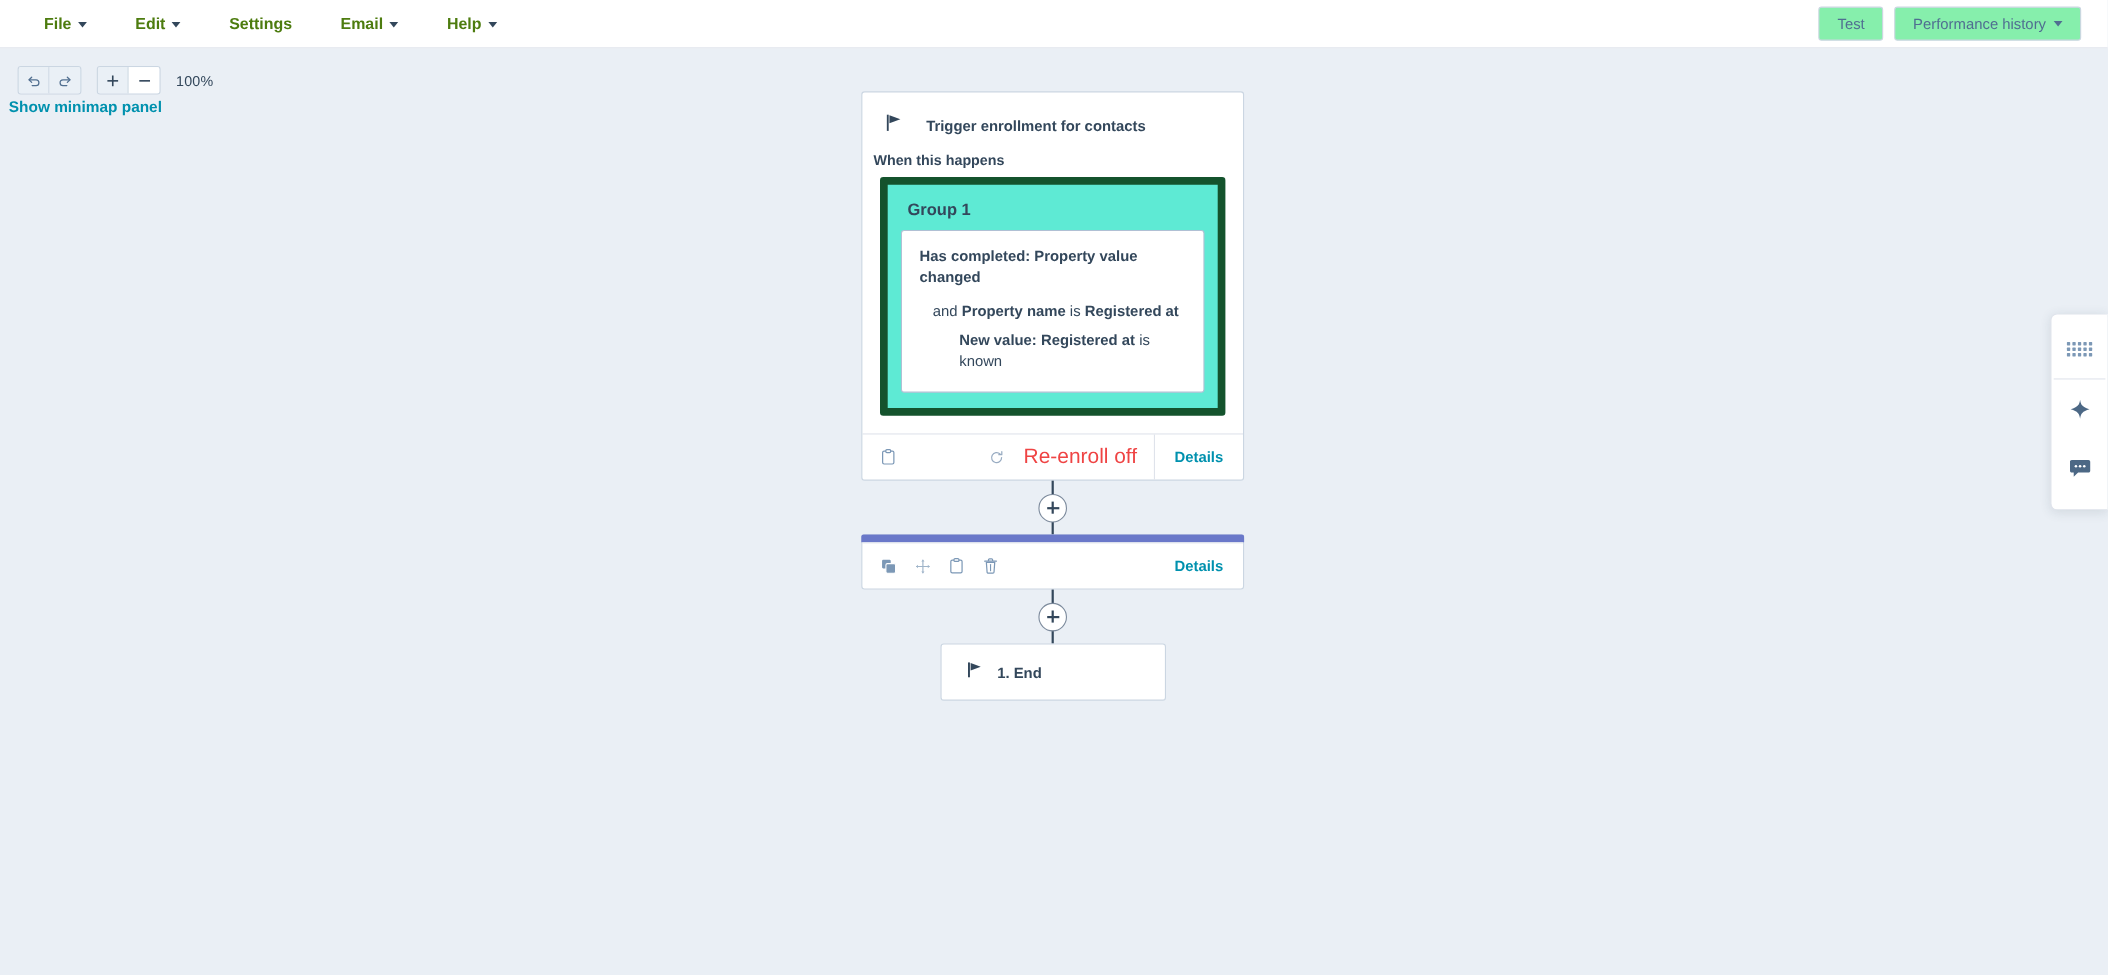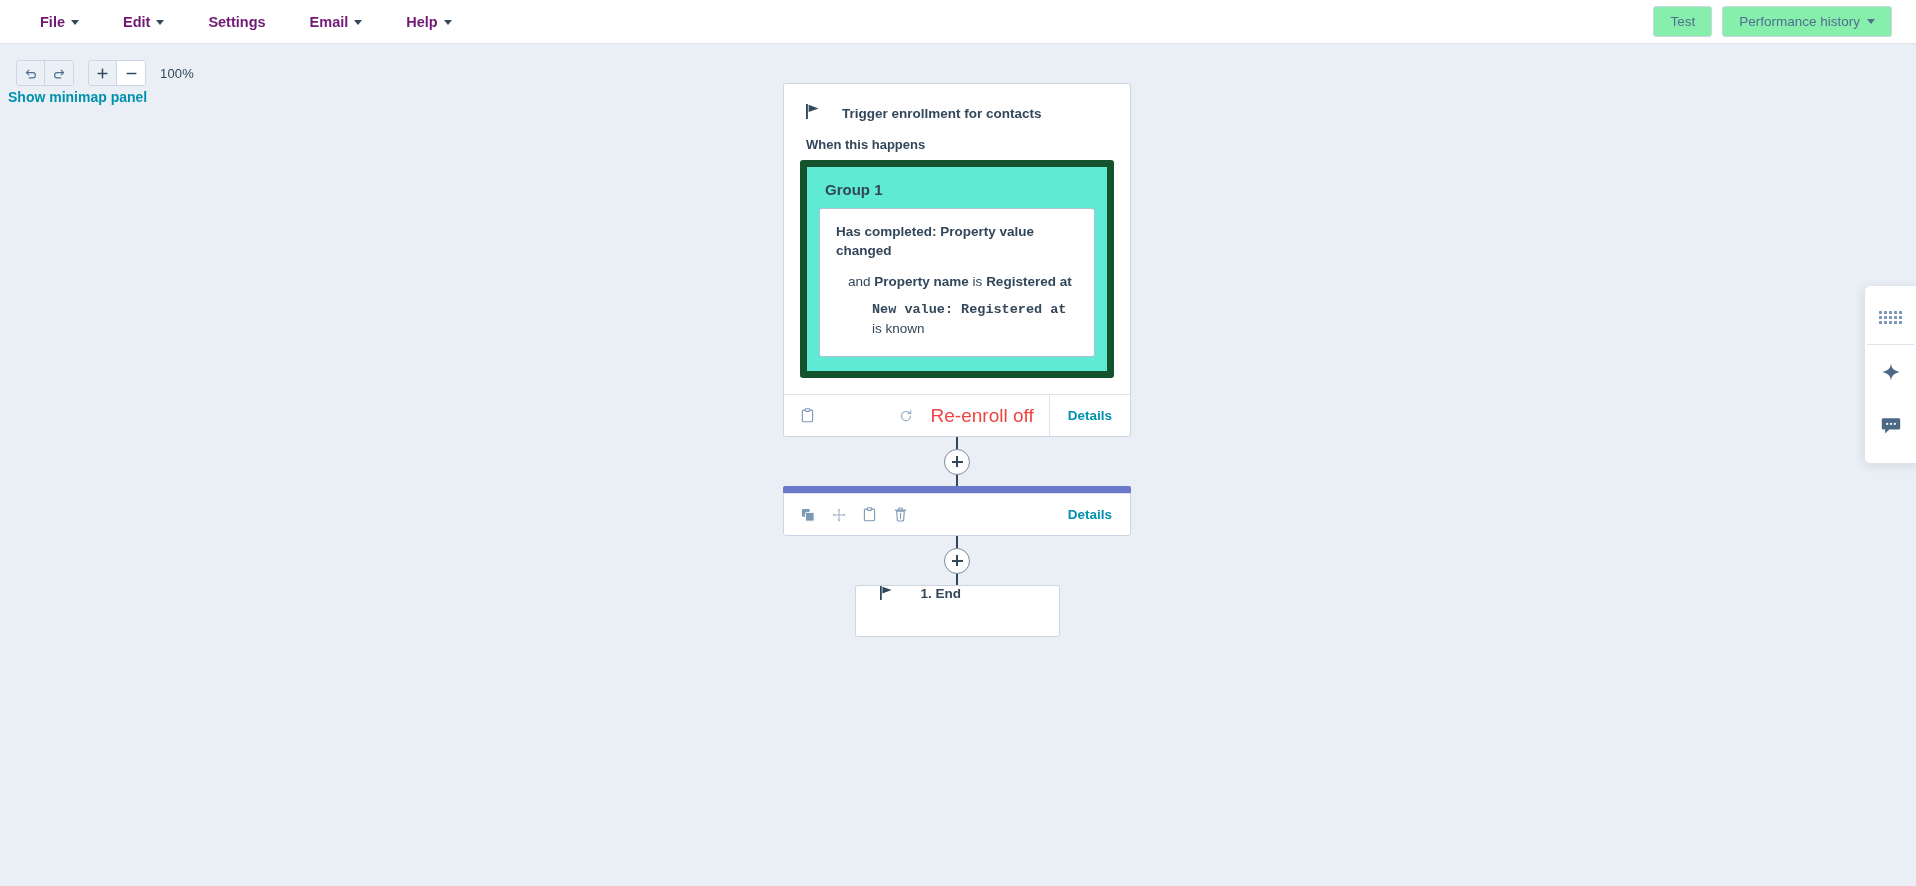--- a/index.html
+++ b/index.html
@@ -34,21 +34,21 @@
     align-items: center;
     padding-left: 18px;
     gap: 0px;
   }
   .menu-item {
     display: flex;
     align-items: center;
     gap: 6px;
     font-size: 14.5px;
     font-weight: 700;
-    color: #701a75;
+    color: #4d7c0f;
     padding: 6px 22px;
     cursor: pointer;
     white-space: nowrap;
   }
   .caret-down {
     width: 0; height: 0;
     border-left: 4px solid transparent;
     border-right: 4px solid transparent;
     border-top: 5px solid #33475b;
     margin-top: 2px;
@@ -163,21 +163,21 @@
   .flag-icon { flex: 0 0 auto; }
   .trigger-title {
     font-size: 13.5px;
     font-weight: 700;
     color: #33475b;
   }
   .when-label {
     font-size: 13px;
     font-weight: 700;
     color: #33475b;
-    padding: 6px 22px 8px 22px;
+    padding: 6px 22px 8px 10px;
   }
   .group-box {
     margin: 0 16px 16px 16px;
     border: 7px solid #14532d;
     border-radius: 3px;
     background: #5eead4;
     padding: 12px 12px 14px 12px;
   }
   .group-title {
     font-size: 15px;
@@ -206,21 +206,21 @@
     margin-bottom: 8px;
   }
   .filter-line-2 b { font-weight: 700; }
   .filter-line-2 .conj { font-weight: 400; color: #33475b; }
   .filter-line-3 {
     font-size: 13.5px;
     color: #33475b;
     line-height: 1.38;
     padding-left: 36px;
   }
-  .filter-line-3 b { font-weight: 700; font-family: Liberation Mono, monospace; }
+  .filter-line-3 b { font-weight: 700; }
 
   .card-footer {
     border-top: 1px solid #dfe3eb;
     height: 42px;
     display: flex;
     align-items: stretch;
   }
   .footer-left {
     display: flex;
     align-items: center;
@@ -353,22 +353,23 @@
     color: #33475b;
     padding: 15px 0 0 1px;
   }
 
   
   .end-card {
     width: 205px;
     margin: 0 auto;
     height: 52px;
     display: flex;
+    align-items: center;
     padding-left: 24px;
-    gap: 28px;
+    gap: 14px;
   }
   .end-label {
     font-size: 13.5px;
     font-weight: 700;
     color: #33475b;
   }
 
   
   .side-panel {
     position: absolute;

